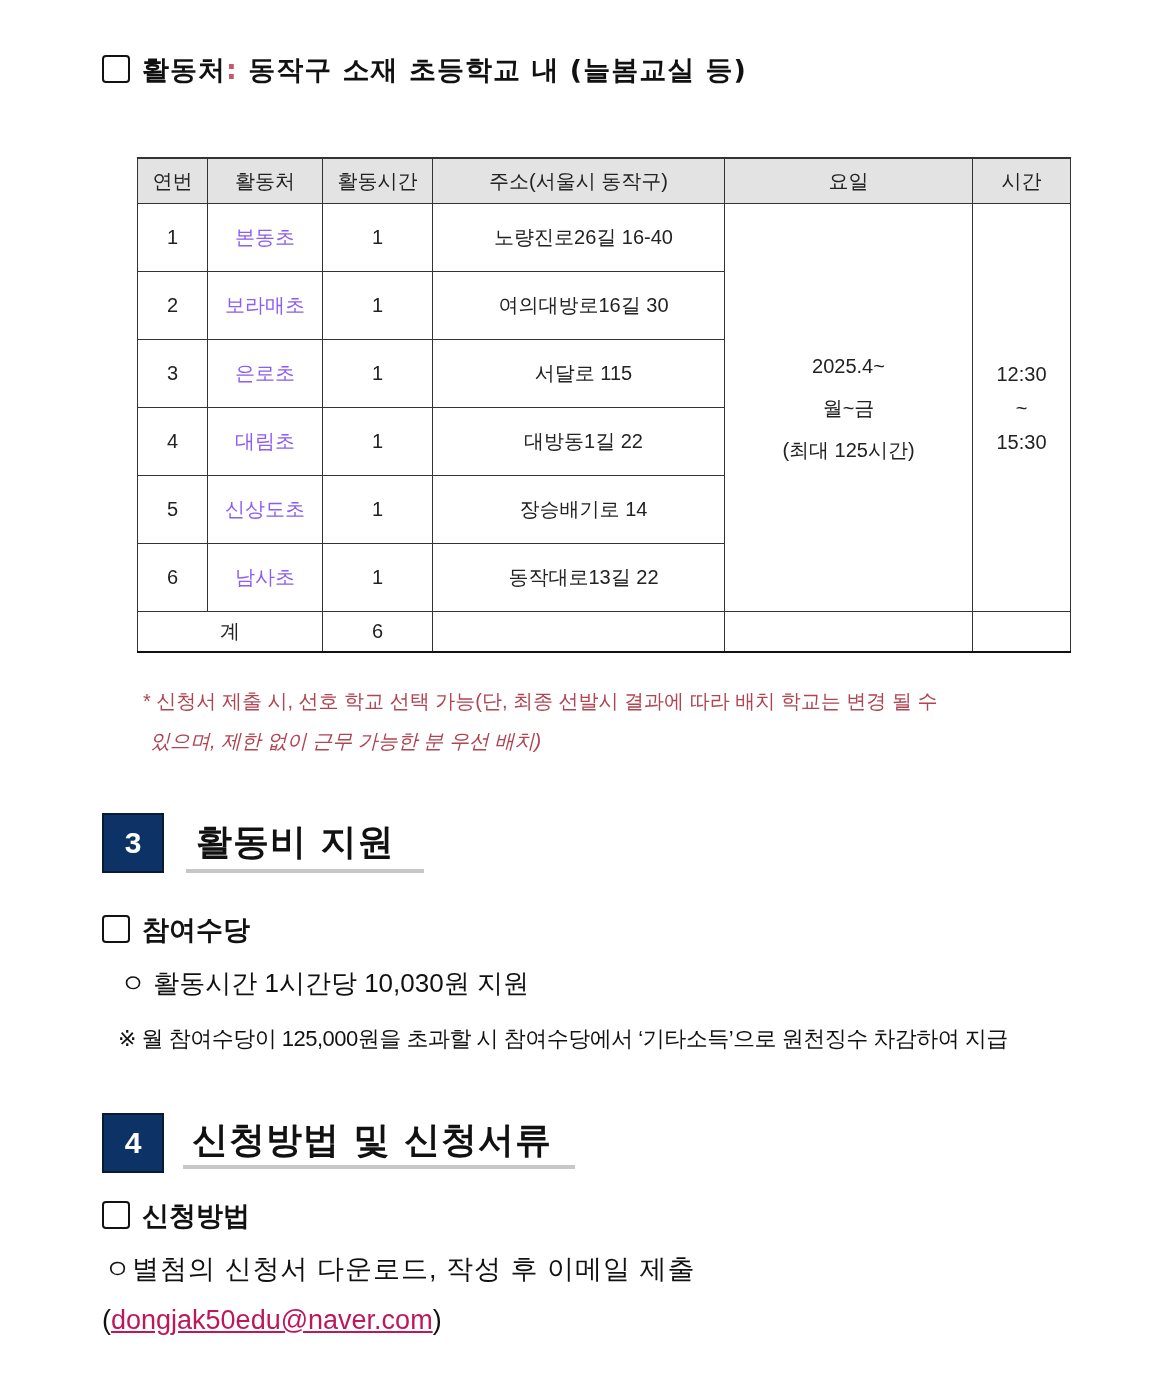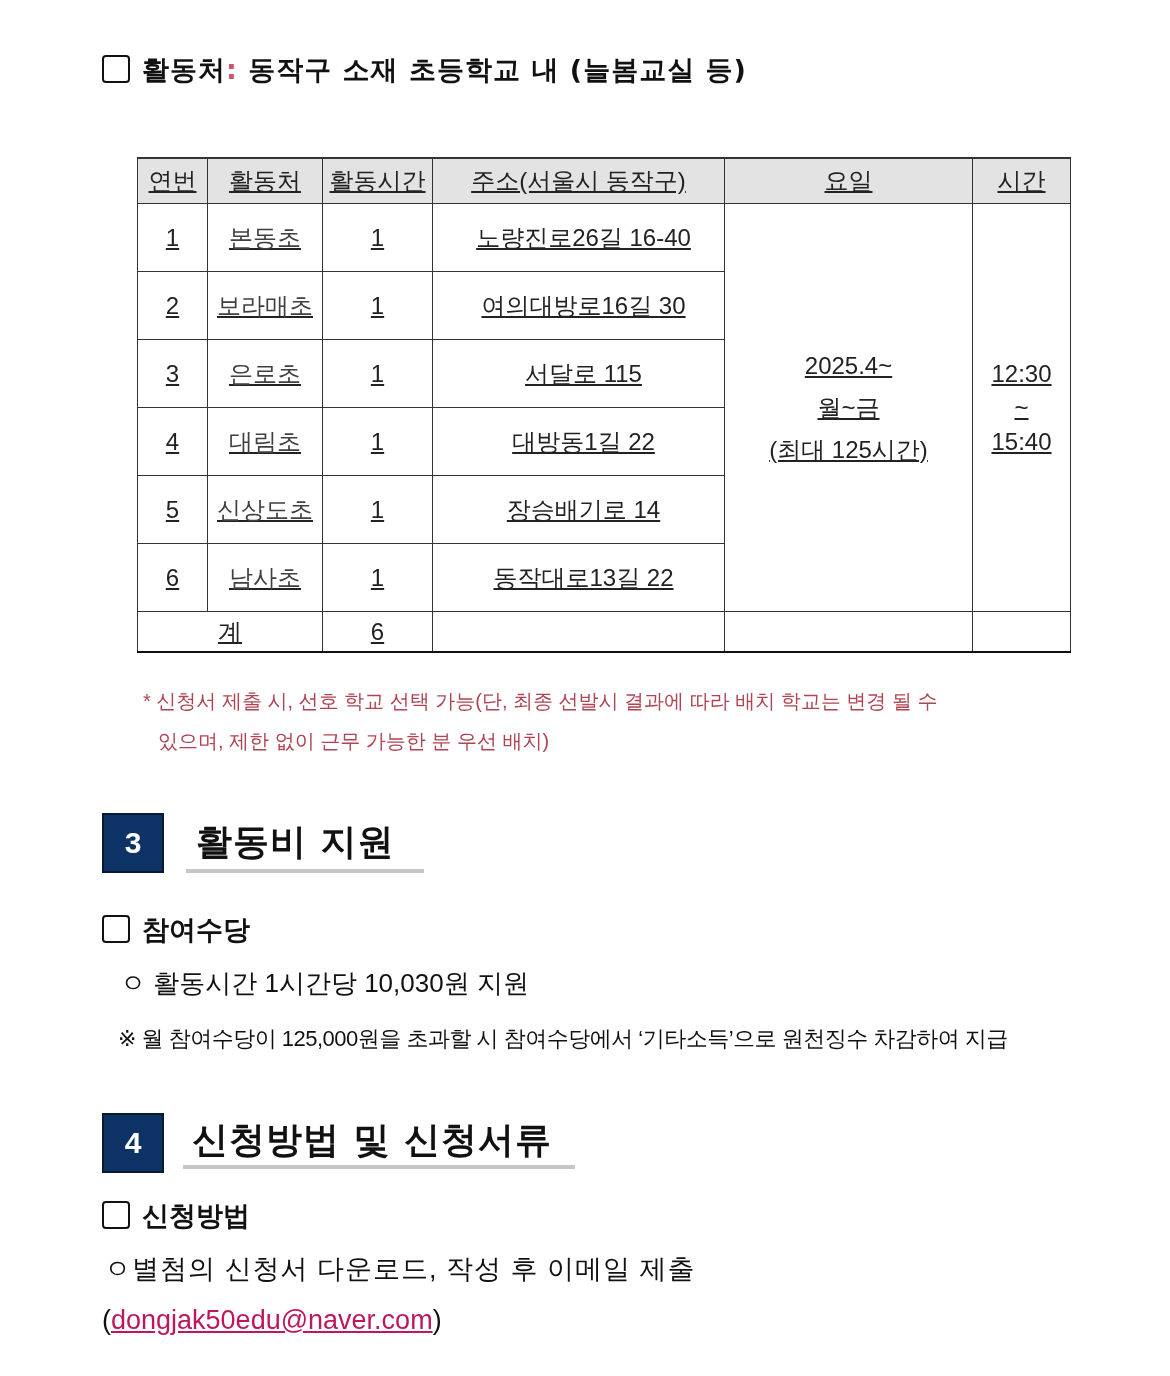--- a/index.html
+++ b/index.html
@@ -9,28 +9,28 @@
   .checkbox { display:inline-block; width:24px; height:24px; border:2px solid #111;
               border-radius:4px; box-sizing:border-box; vertical-align:middle; }
 
   
   #top-heading { left:102px; top:52px; font-size:27px; font-weight:bold; letter-spacing:1px; white-space:nowrap; }
   #top-heading .checkbox { width:28px; height:28px; margin-right:12px; position:relative; top:-3px; }
   .colon-red { color:#c8566a; }
 
   
   table.sched { position:absolute; left:137px; top:157px; border-collapse:collapse;
-                font-family:"Liberation Sans","DejaVu Sans",sans-serif; font-size:24px; color:#222;text-decoration:underline; }
+                font-family:"Liberation Sans","DejaVu Sans",sans-serif; font-size:20px; color:#222; }
   table.sched td, table.sched th { border:1px solid #333; padding:0; text-align:center; }
   table.sched th { background:#e3e3e3; font-weight:normal; height:44px; }
   table.sched tr.row td { height:67px; }
   table.sched tr.total td { height:39px; }
   table.sched { border-top:2px solid #333; border-bottom:2px solid #111; }
   td.addr { text-align:right; padding-left:10px !important; }
-  td.school { font-weight:normal; color:#404040; }
+  td.school { font-weight:normal; color:#8b5cf6; }
   .multi { line-height:42px; }
 
   
   .note { left:143px; color:#b04452; font-size:20px; line-height:40px; font-family:"Liberation Sans","DejaVu Sans",sans-serif; white-space:nowrap; }
 
   
   .sec-num { width:62px; height:60px; background:#0d3366; border:2px solid #0a1a33; box-sizing:border-box;
              color:#fff; font-size:30px; font-weight:bold; display:flex; align-items:center; justify-content:center;
              font-family:"Liberation Sans","DejaVu Sans",sans-serif; }
   .sec-title { font-size:36px; font-weight:bold; white-space:nowrap; letter-spacing:1px; }
@@ -74,21 +74,21 @@
     <td>1</td>
     <td class="addr">노량진로26길  16-40</td>
     <td rowspan="6" class="multi">
       <div>2025.4~</div>
       <div>월~금</div>
       <div>(최대  125시간)</div>
     </td>
     <td rowspan="6" class="multi">
       <div style="line-height:34px">12:30</div>
       <div style="line-height:34px">~</div>
-      <div style="line-height:34px">15:40</div>
+      <div style="line-height:34px">15:30</div>
     </td>
   </tr>
   <tr class="row">
     <td>2</td>
     <td class="school">보라매초</td>
     <td>1</td>
     <td class="addr">여의대방로16길  30</td>
   </tr>
   <tr class="row">
     <td>3</td>
@@ -118,21 +118,21 @@
     <td colspan="2">계</td>
     <td>6</td>
     <td></td>
     <td></td>
     <td></td>
   </tr>
 </tbody>
   </table>
 
 <div class="abs note" style="top:681px;">* 신청서 제출 시, 선호 학교 선택 가능(단, 최종 선발시 결과에 따라 배치 학교는 변경 될 수</div>
-<div class="abs note" style="top:721px; left:158px;">있으며, 제한 없이 근무 가능한 분 우선 배치)</div>
+<div class="abs note" style="top:721px; left:150px;font-style:italic;">있으며, 제한 없이 근무 가능한 분 우선 배치)</div>
 
 <div class="abs sec-num" style="left:102px; top:813px;">3</div>
 <div class="abs sec-title" style="left:196px; top:818px;text-align:right;">활동비 지원</div>
 <div class="abs sec-line" style="left:186px; top:869px; width:238px;"></div>
 
 <div class="abs sub-heading" style="left:102px; top:912px;">
   <span class="checkbox"></span><span>참여수당</span>
 </div>
 <div class="abs body-text" style="left:120px; top:966px;">ㅇ  활동시간 1시간당 10,030원 지원</div>
 <div class="abs small-note" style="left:118px; top:1024px;">※ 월 참여수당이 125,000원을 초과할 시 참여수당에서 ‘기타소득’으로 원천징수 차감하여 지급</div>

